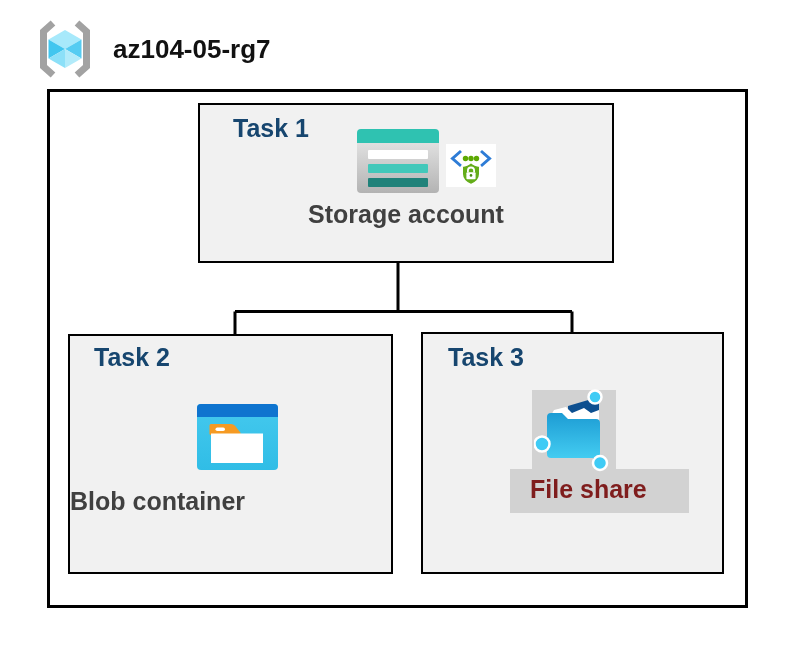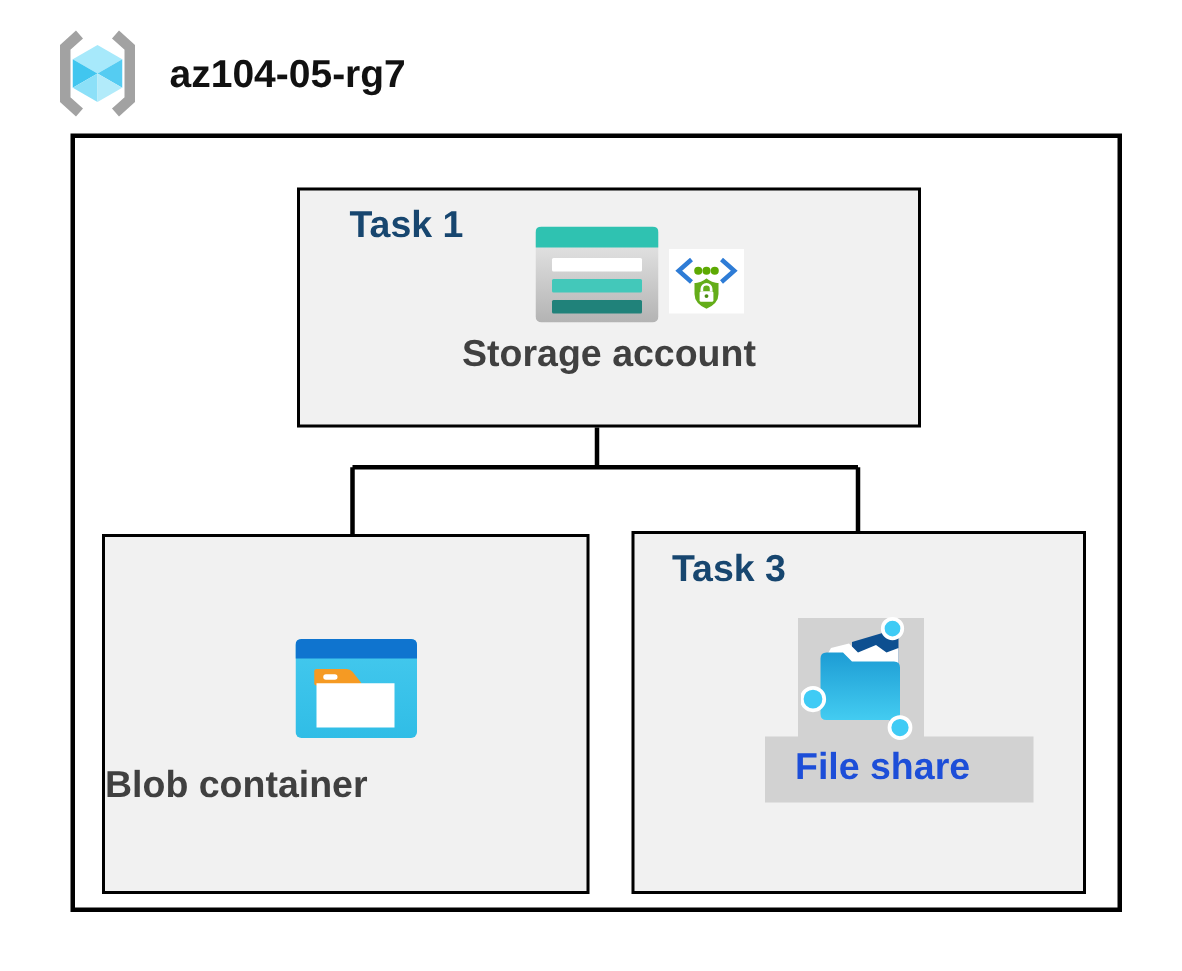--- a/index.html
+++ b/index.html
@@ -11,21 +11,21 @@
   
   .rg-header { position: absolute; left: 33px; top: 18px; display: flex; align-items: center; }
   .rg-icon { width: 64px; height: 62px; }
   .rg-title { margin-left: 16px; font-size: 26px; font-weight: bold; color: #111111; letter-spacing: 0px; }
 
   
   .outer-box { position: absolute; left: 47px; top: 89px; width: 701px; height: 519px;
                border: 3px solid #000000; background: #ffffff; }
 
   
-  .task-box { position: absolute; background: #f1f1f1; border: 2.5px solid #000000; margin-top: 22px; }
+  .task-box { position: absolute; background: #f1f1f1; border: 2.5px solid #000000; }
   .task-box.t1 { left: 198px; top: 103px; width: 416px; height: 160px; }
   .task-box.t2 { left: 68px;  top: 334px; width: 325px; height: 240px; }
   .task-box.t3 { left: 421px; top: 332px; width: 303px; height: 242px; }
 
   .task-label { position: absolute; font-size: 25px; font-weight: bold; color: #17466f; }
   .t1 .task-label { left: 33px; top: 9px; }
   .t2 .task-label { left: 24px; top: 7px; }
   .t3 .task-label { left: 25px; top: 9px; }
 
   .resource-label { position: absolute; font-size: 25px; font-weight: bold; color: #404040; white-space: nowrap; }
@@ -35,21 +35,21 @@
   
   .storage-icon { position: absolute; left: 157px; top: 24px; width: 82px; height: 64px; }
   .endpoint-icon { position: absolute; left: 246px; top: 39px; width: 50px; height: 43px; background: #ffffff; }
 
   
   .blob-icon { position: absolute; left: 127px; top: 68px; width: 81px; height: 66px; }
 
   
   .fs-icon-bg { position: absolute; left: 109px; top: 56px; width: 84px; height: 80px; background: #d2d2d2; }
   .fs-label-bg { position: absolute; left: 87px; top: 135px; width: 179px; height: 44px; background: #d2d2d2; }
-  .fs-label { font-size: 25px; font-weight: bold; color: #1d4ed8; position: absolute; left: 20px; top: 6px; white-space: nowrap; }
+  .fs-label { font-size: 25px; font-weight: bold; color: #7f1d1d; position: absolute; left: 20px; top: 6px; white-space: nowrap; }
   .fs-icon { position: absolute; left: 111px; top: 52px; width: 84px; height: 86px; }
 
   
   .connectors { position: absolute; left: 0; top: 0; width: 788px; height: 647px; pointer-events: none; }
 </style>
 </head>
 <body>
 
 <div class="stage">
 
@@ -98,20 +98,21 @@
       <path d="M25 18.5 c2.6 2.3 6.2 3.4 8.8 3.6 v7.9 c0 5.7 -4.7 9 -8.8 10.8 c-4.1 -1.8 -8.8 -5.1 -8.8 -10.8 v-7.9 c2.6 -0.2 6.2 -1.3 8.8 -3.6 z" fill="#64ad19" stroke="#ffffff" stroke-width="1.6"></path>
       <path d="M21.9 28.2 v-1.6 a3.1 3.1 0 0 1 6.2 0 v1.6" fill="none" stroke="#ffffff" stroke-width="1.8"></path>
       <rect x="20.4" y="28.2" width="9.2" height="7" rx="1" fill="#ffffff"></rect>
       <circle cx="25" cy="31.4" r="1.3" fill="#4a8c12"></circle>
     </svg>
 
     <div class="resource-label storage-label">Storage account</div>
   </div>
 
   <div class="task-box t2">
+    <div class="task-label">Task 2</div>
 
     <svg class="blob-icon" viewBox="0 0 81 66">
       <defs>
         <linearGradient id="blobBody" x1="0" y1="0" x2="0" y2="1">
           <stop offset="0" stop-color="#45c9ee"></stop>
             <stop offset="1" stop-color="#30bde6"></stop>
         </linearGradient>
       </defs>
       <rect x="0" y="0" width="81" height="66" rx="4" fill="url(#blobBody)"></rect>
       <path d="M0 13 V4 Q0 0 4 0 H77 Q81 0 81 4 V13 Z" fill="#0f74cf"></path>

